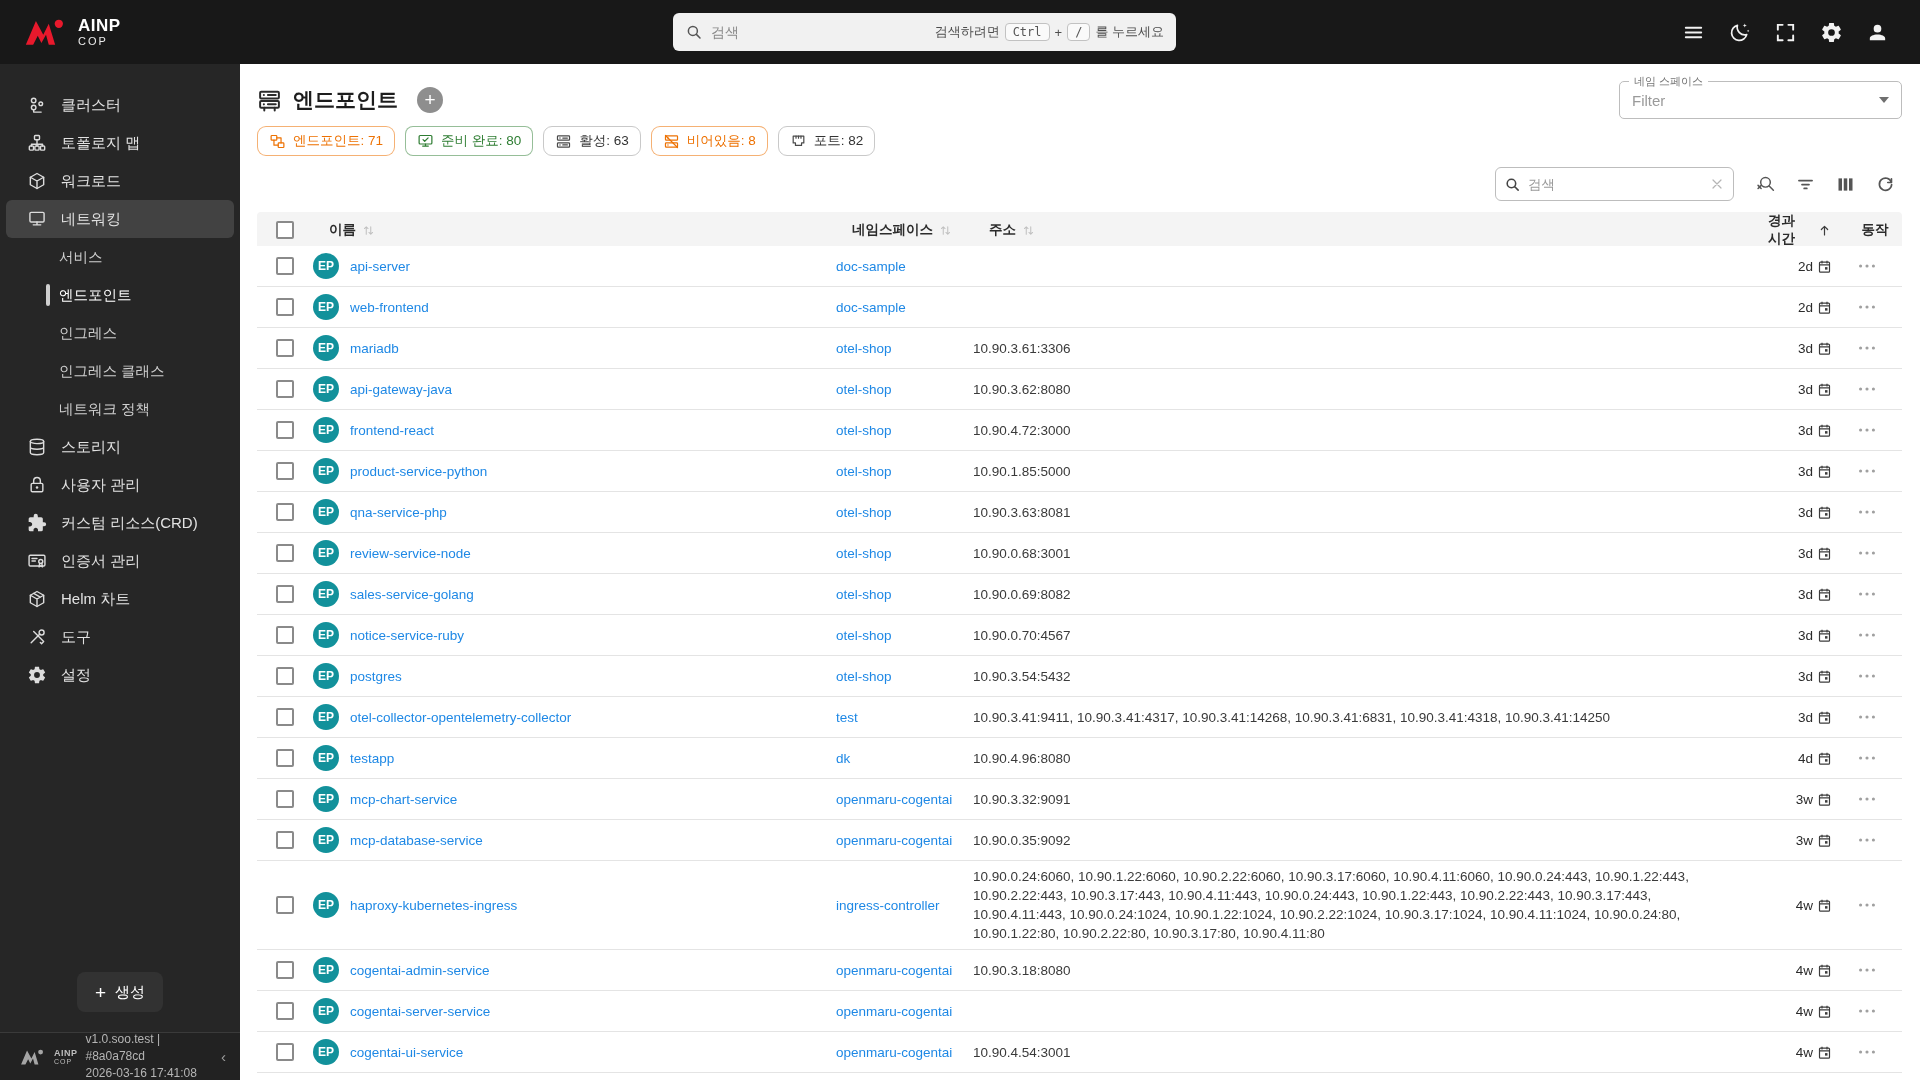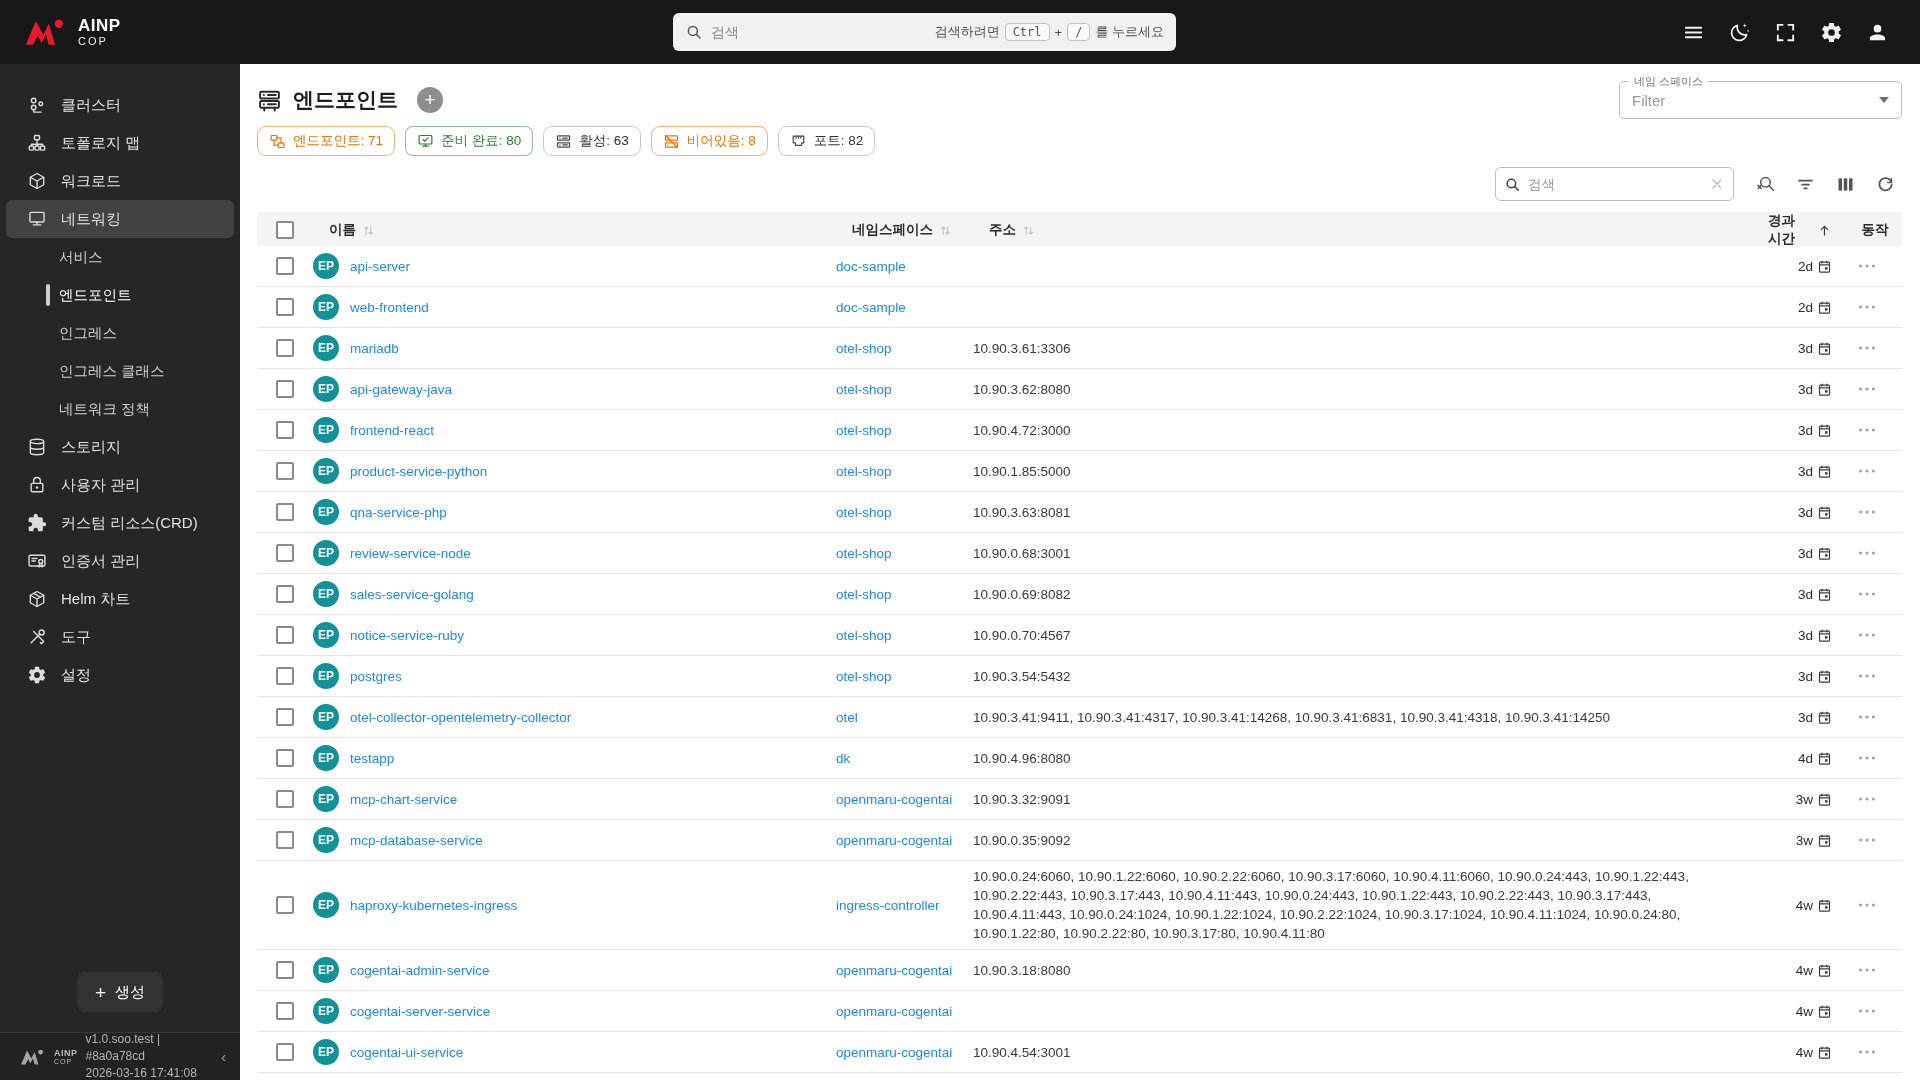--- a/index.html
+++ b/index.html
@@ -811,21 +811,21 @@
               </div>
             </div>
             <div class="tgrid trow">
               <div class="cb-cell">
                 <span class="cbox"></span>
               </div>
               <div class="name-cell">
                 <span class="ep-badge">EP</span>
                 <a class="lnk">otel-collector-opentelemetry-collector</a>
               </div>
-              <div><a class="lnk">otel</a></div>
+              <div><a class="lnk">test</a></div>
               <div class="addr">10.90.3.41:9411, 10.90.3.41:4317, 10.90.3.41:14268, 10.90.3.41:6831, 10.90.3.41:4318, 10.90.3.41:14250</div>
               <div class="age-cell">
                 <span>3d</span>
                 <span style="display: inline-flex;">
                   <svg viewBox="0 0 24 24" fill="none" stroke="currentColor" stroke-width="1.9" stroke-linejoin="round">
                     <rect x="4" y="5" width="16" height="16" rx="1.5"></rect>
                     <path d="M4 9.5h16M8 2.8V7M16 2.8V7"></path>
                     <rect x="12.8" y="13" width="4" height="4" fill="currentColor" stroke="none"></rect>
                   </svg>
                 </span>

